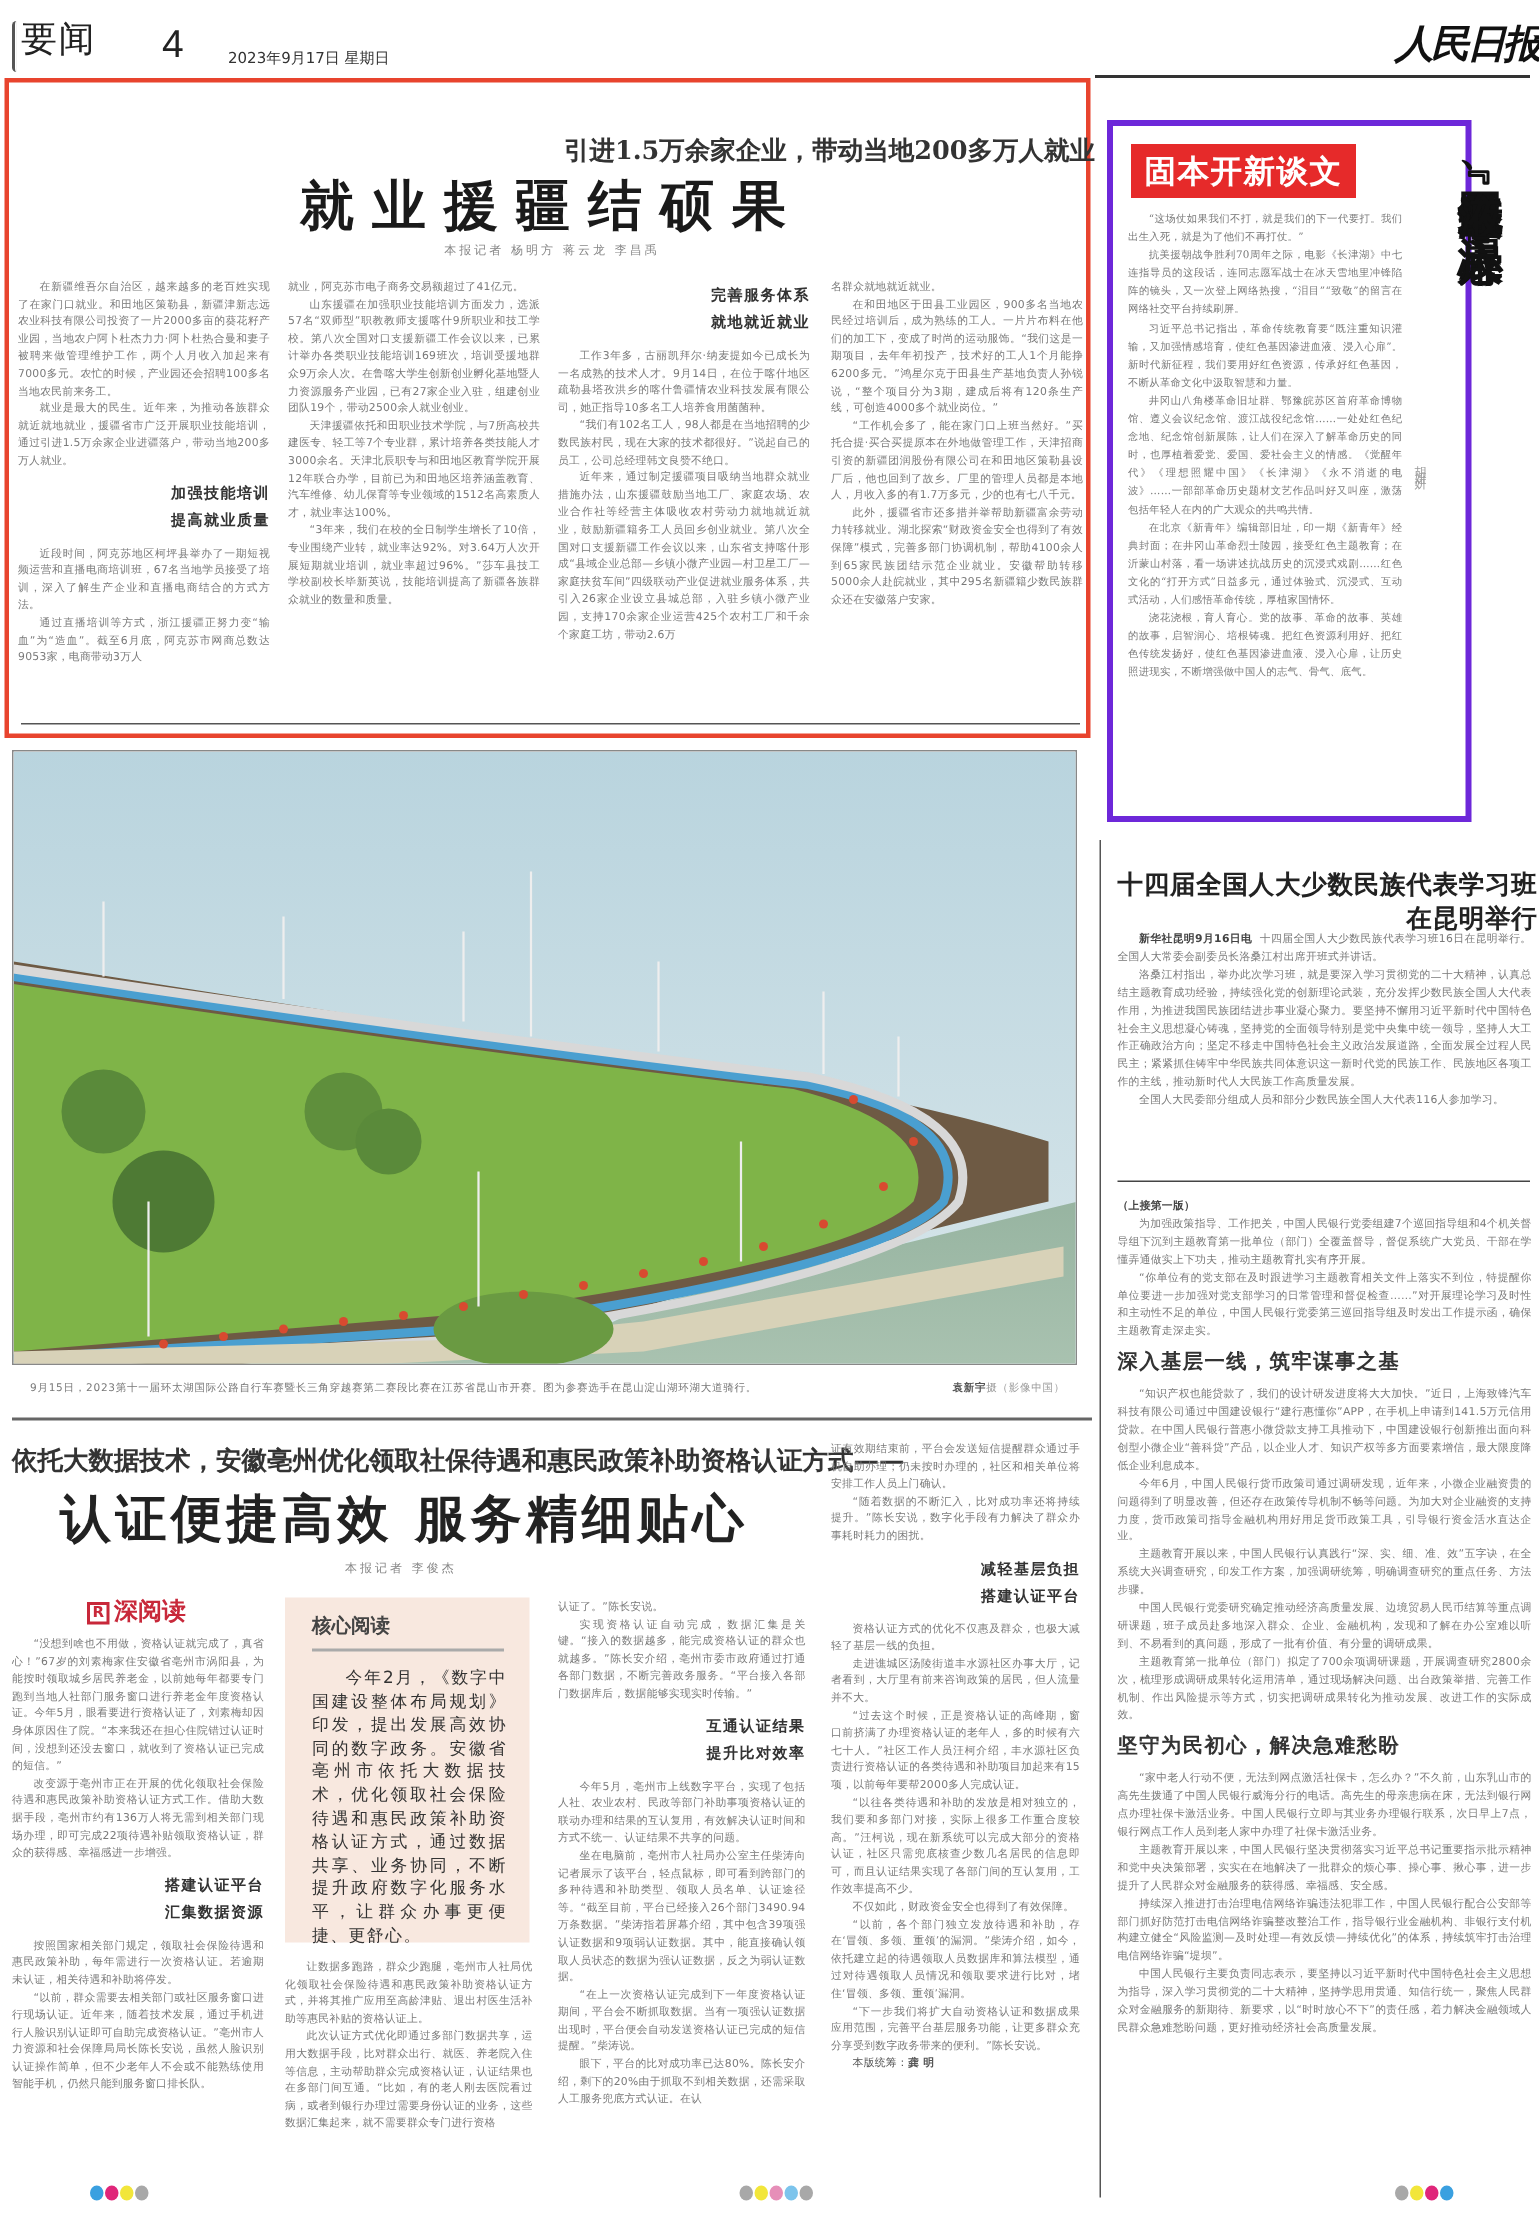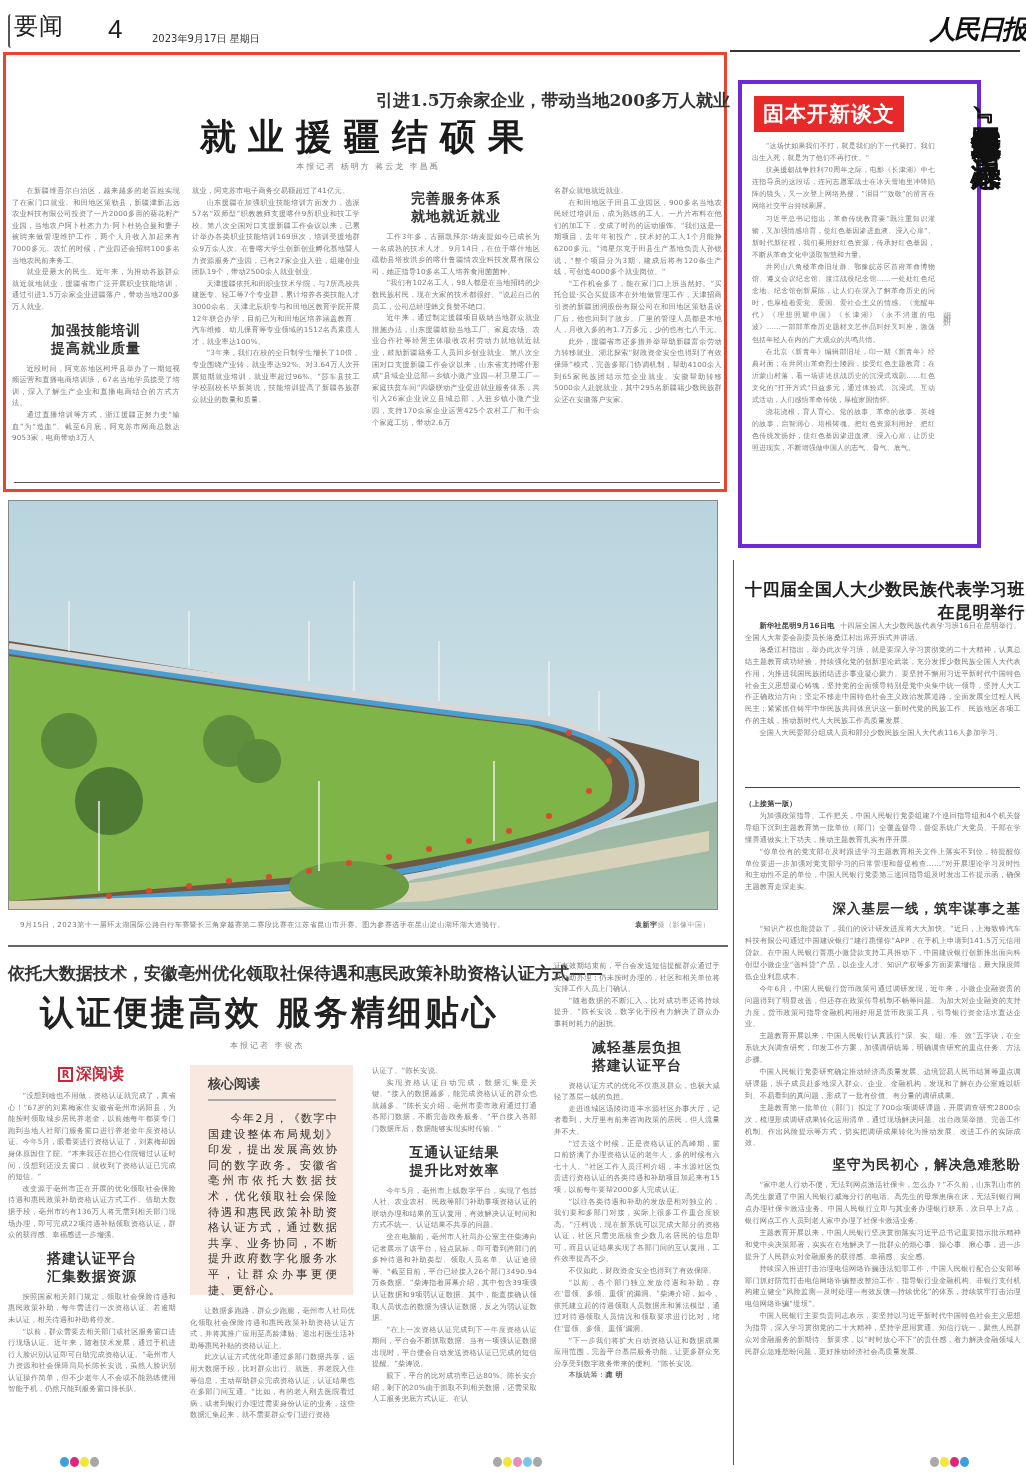--- a/index.html
+++ b/index.html
@@ -16,37 +16,37 @@
 #hdr-page{left:108px;top:14px;font-size:26px;color:#222;font-family:"Liberation Sans",sans-serif}
 #hdr-date{left:152px;top:32px;font-size:10px;color:#333}
 #hdr-logo{left:930px;top:12px;font-size:26px;font-style:italic;font-weight:bold;color:#111;font-family:"DejaVu Serif",serif;letter-spacing:-2px}
 #hdr-rule{left:730px;top:50px;width:290px;height:2px;background:#333}
 
 #lead-box{left:3px;top:52px;width:724px;height:440px;border:3px solid #e8442e}
 #lead-kicker{left:0;width:724px;top:34px;text-align:right;font-size:17px;font-weight:bold;color:#333}
 #lead-title{left:0;width:724px;top:58px;text-align:center;font-size:36px;font-weight:bold;color:#1a1a1a;letter-spacing:12px}
 #lead-byline{left:0;width:724px;top:106px;text-align:center;font-size:8px;color:#888;letter-spacing:2px}
 .col{position:absolute;width:168px}
-.subhead{font-size:14px;font-weight:bold;color:#333;text-align:center;line-height:18px;margin:8px 0 6px;letter-spacing:1px}
+.subhead{font-size:10px;font-weight:bold;color:#333;text-align:right;line-height:18px;margin:8px 0 6px;letter-spacing:1px}
 #lead-bottom-rule{left:8px;top:427px;width:706px;height:1px;background:#555}
 
 #photo{left:8px;top:500px;width:710px;height:410px;border:1px solid #888;overflow:hidden}
 #caption{left:20px;top:920px;width:700px;font-size:7px;color:#777;letter-spacing:.5px}
 #caption-credit{position:absolute;right:10px;top:0;font-weight:bold;color:#555}
 #caption-credit span{font-weight:normal;color:#999}
 #mid-rule{left:8px;top:945px;width:720px;height:2px;background:#666}
 
 #culture-box{left:738px;top:80px;width:243px;height:468px;border:4px solid #6d28d9}
 #culture-badge{left:12px;top:12px;width:150px;height:36px;background:#e62a2a;color:#fff;font-size:21px;font-weight:bold;text-align:center;line-height:36px;letter-spacing:1px}
 #culture-vtitle{left:222px;top:20px;width:40px;font-size:30px;font-weight:bold;color:#111;line-height:36.5px;text-align:center;writing-mode:vertical-rl}
 #culture-author{left:198px;top:220px;font-size:8px;color:#999;writing-mode:vertical-rl;letter-spacing:4px}
 #right-vline{left:733px;top:560px;width:1px;height:905px;background:#555}
 #npc-title{left:745px;top:578px;width:280px;text-align:right;font-size:17px;font-weight:bold;color:#222;letter-spacing:.5px}
 #npc-rule{left:745px;top:787px;width:275px;height:1px;background:#444}
-.rsubhead{font-size:13.5px;font-weight:bold;color:#333;text-align:right;margin:10px 0 8px;letter-spacing:1px}
+.rsubhead{font-size:13.5px;font-weight:bold;color:#333;text-align:left;margin:10px 0 8px;letter-spacing:1px}
 
 #b-kicker{left:8px;top:962px;font-size:17px;font-weight:bold;color:#333;font-family:"DejaVu Serif",serif}
 #b-title{left:40px;top:990px;font-size:34px;font-weight:bold;color:#222;letter-spacing:3px}
 #b-byline{left:230px;top:1040px;font-size:8px;color:#888;letter-spacing:2px}
 #deep-read{left:58px;top:1064px;font-size:16px;font-weight:bold;color:#c8283a}
 #deep-read .r-icon{display:inline-block;width:15px;height:15px;border:2px solid #c8283a;font-size:10px;line-height:11px;text-align:center;margin-right:3px;vertical-align:1px}
 #core-box{left:190px;top:1065px;width:163px;height:230px;background:#f8e8df}
 #core-title{left:18px;top:10px;font-size:13px;font-weight:bold;color:#444}
 #core-rule{left:18px;top:34px;width:128px;height:2px;background:#aaa}
 #core-text{left:18px;top:46px;width:130px;font-size:11.2px;line-height:15.6px;color:#333;text-align:justify;letter-spacing:1px}

